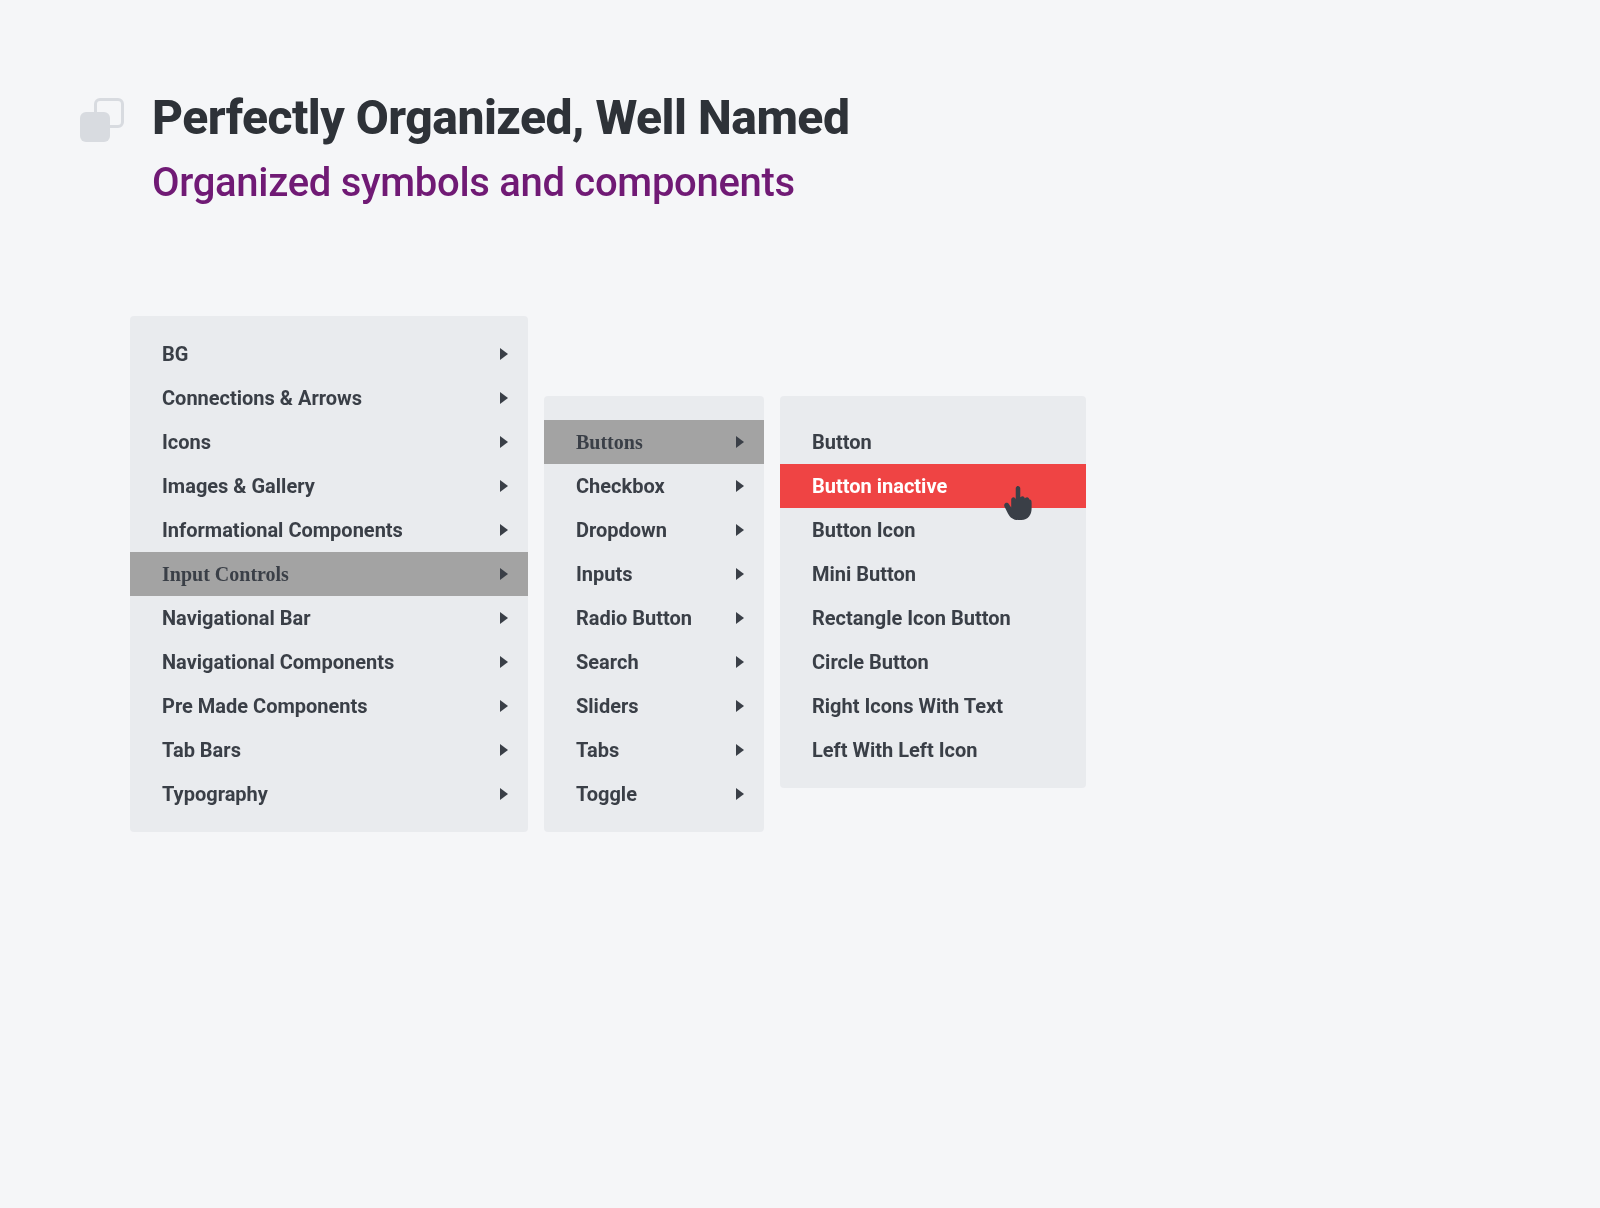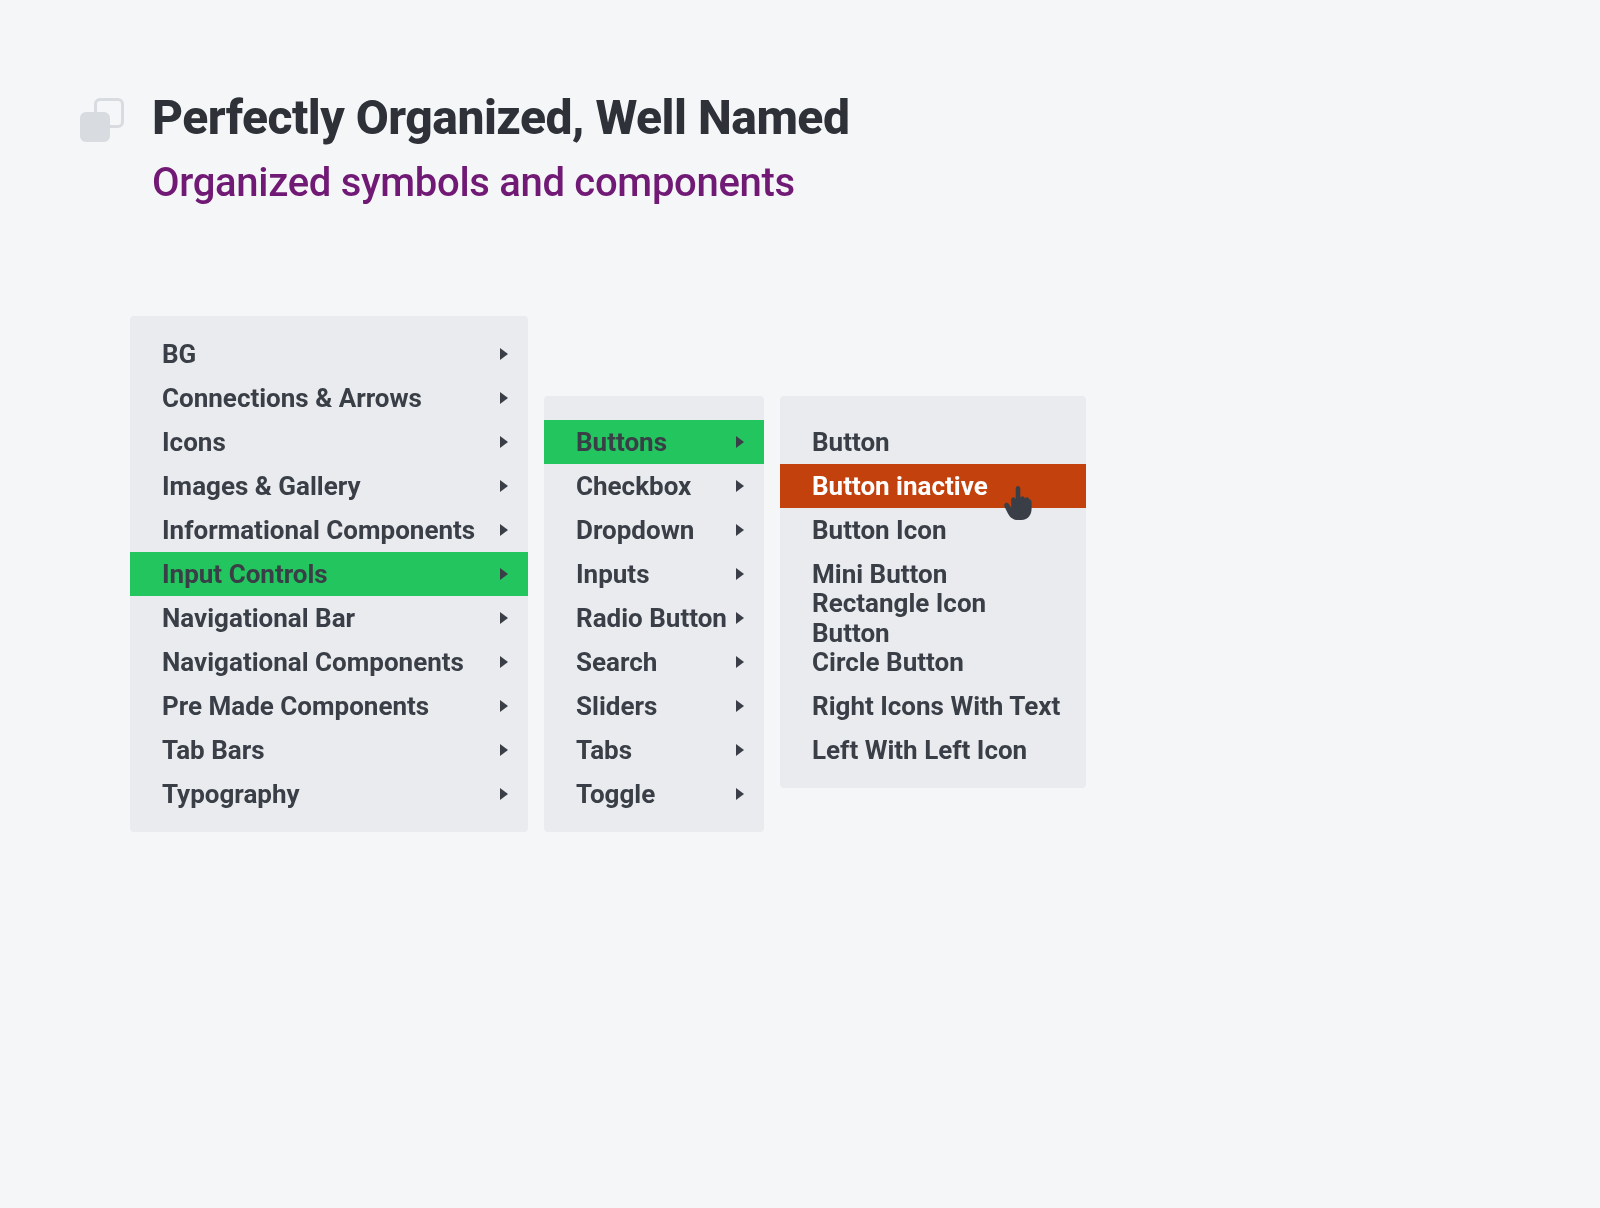--- a/index.html
+++ b/index.html
@@ -105,31 +105,32 @@
     .menu-item {
       display: flex;
       align-items: center;
       justify-content: space-between;
       height: 44px;
       padding: 0 20px 0 32px;
       cursor: pointer;
     }
     
     .menu-item-label {
-      font-size: 26px;
+      font-size: 20px;
       font-weight: 700;
       color: #3a3f47;
     }
     
     .menu-item.hovered {
-      background: #22c55e;
+      background: #a3a3a3;
+      font-family: Liberation Serif, serif;
     }
     
     .menu-item.selected {
-      background: #c2410c;
+      background: #ef4444;
     }
     
     .menu-item.selected .menu-item-label {
       color: #ffffff;
     }
     
     .chevron {
       width: 0;
       height: 0;
       border-top: 6px solid transparent;

